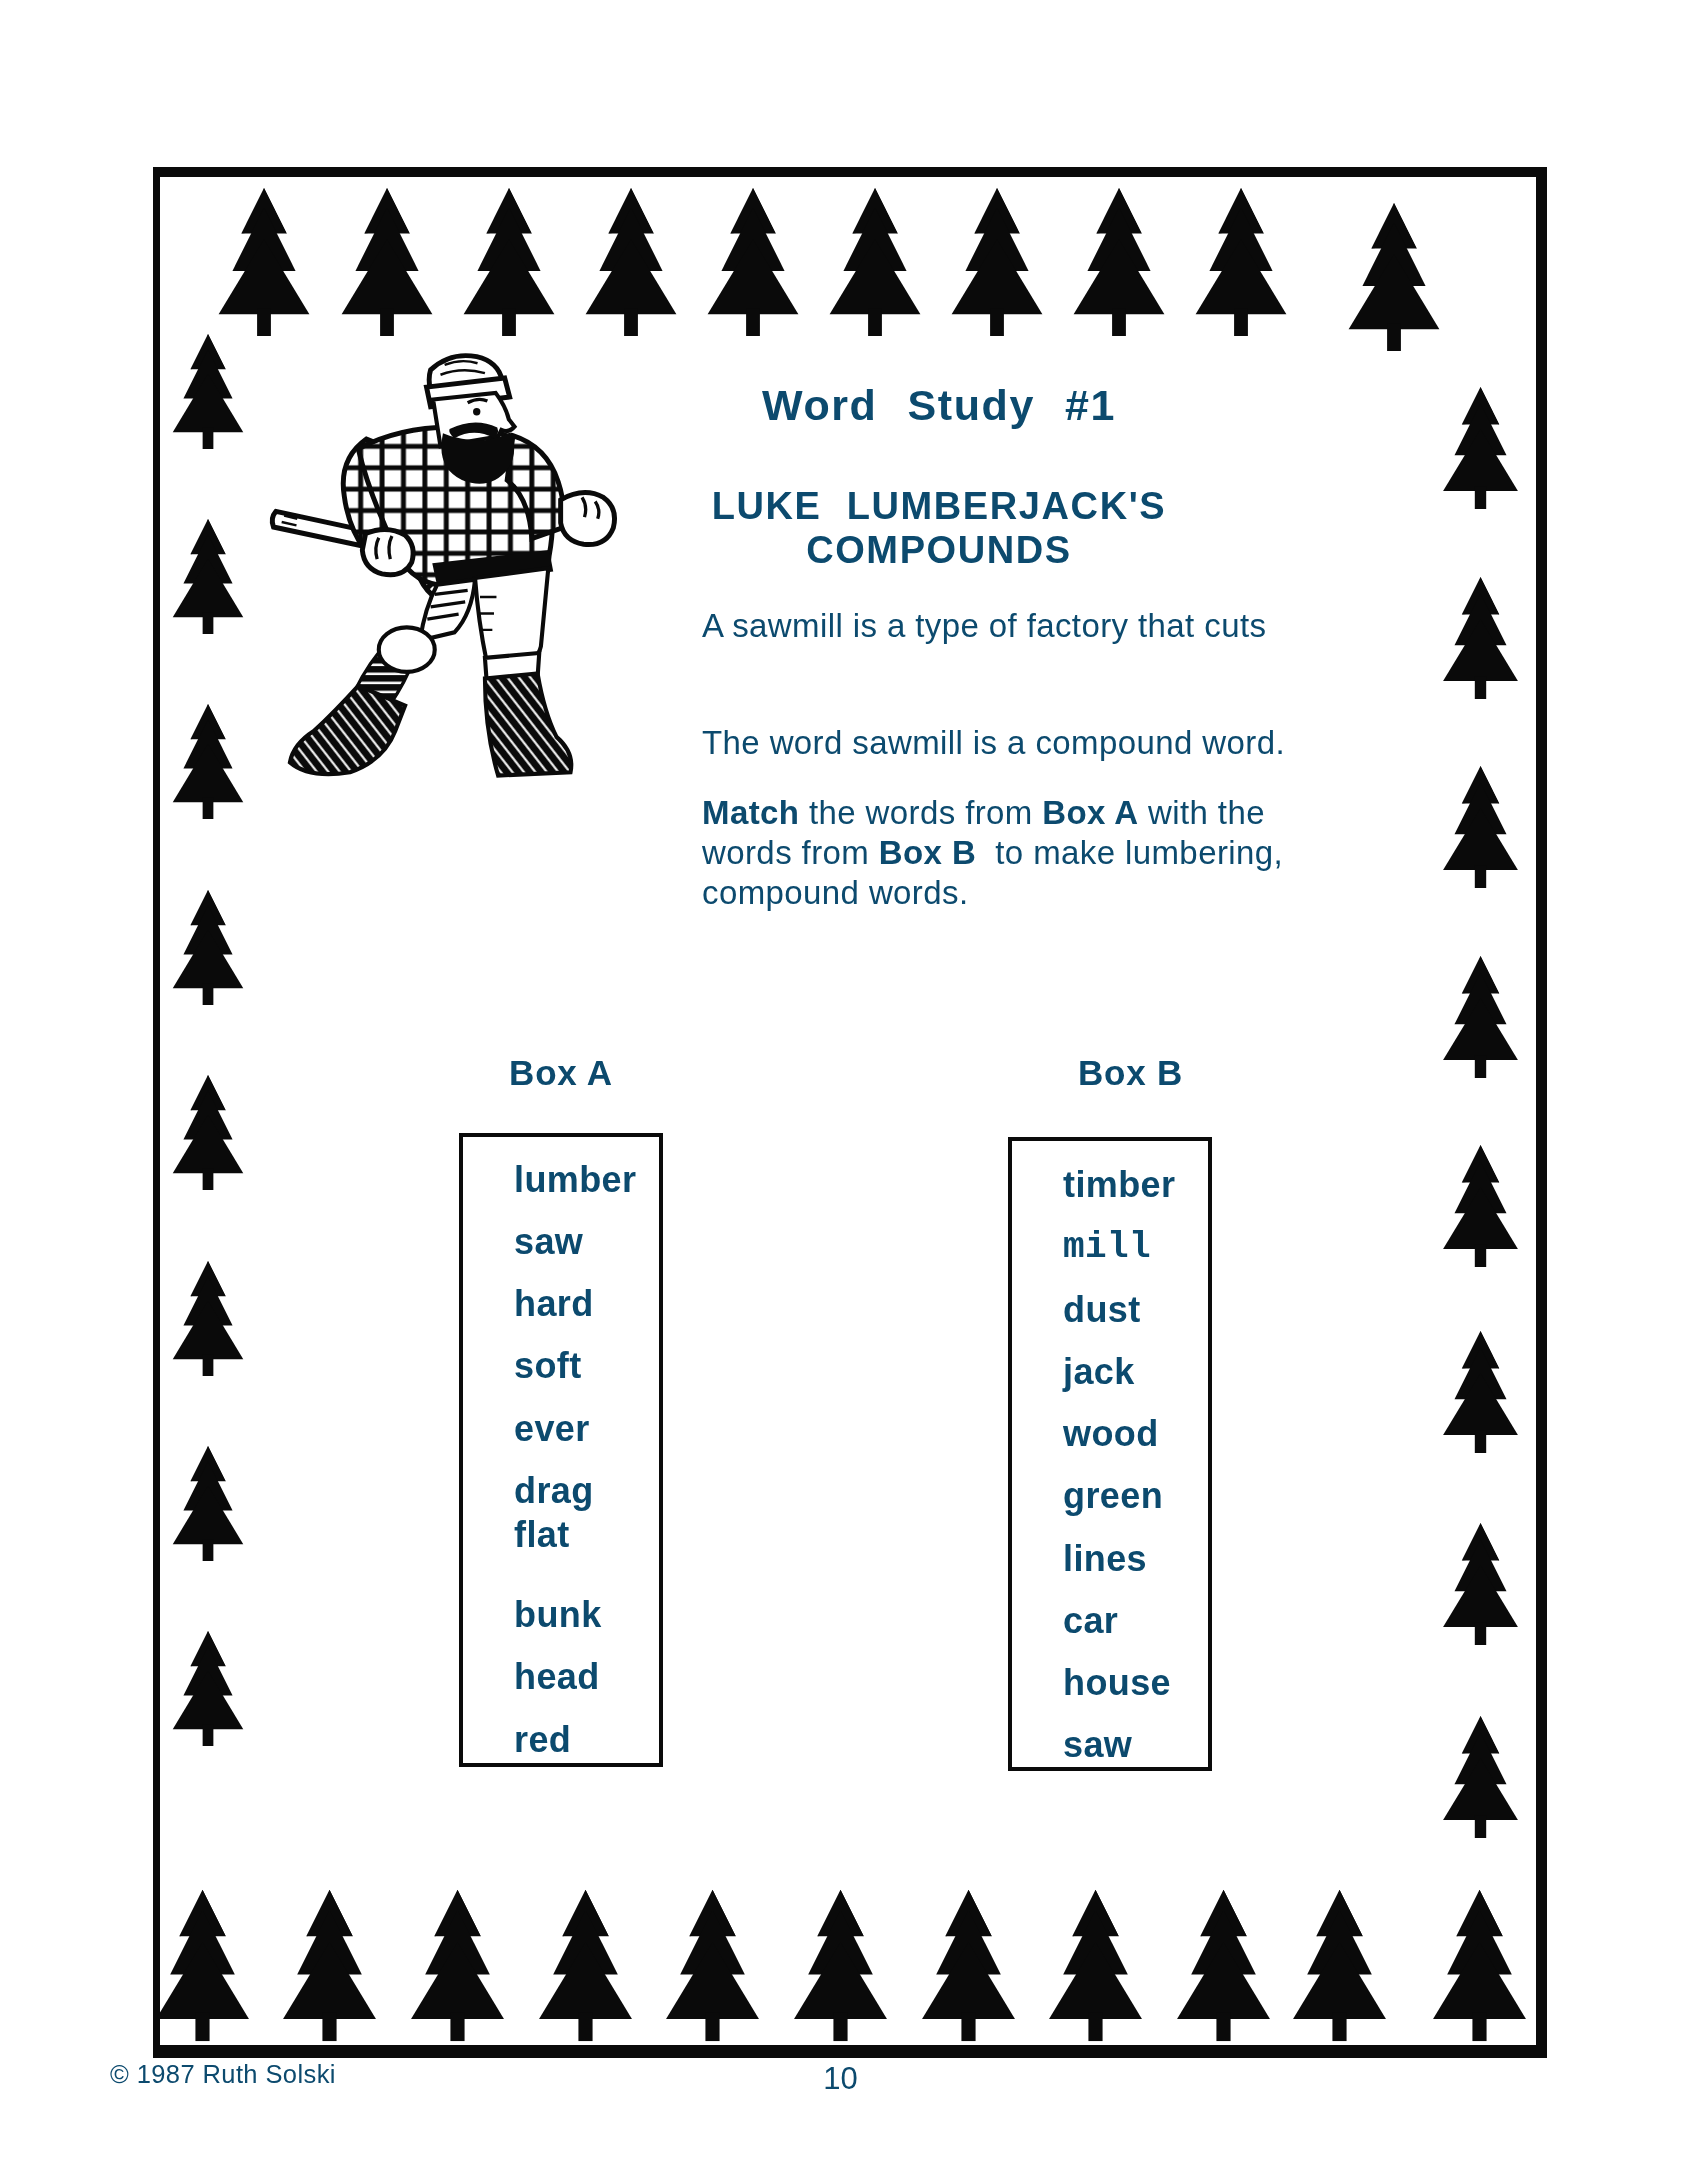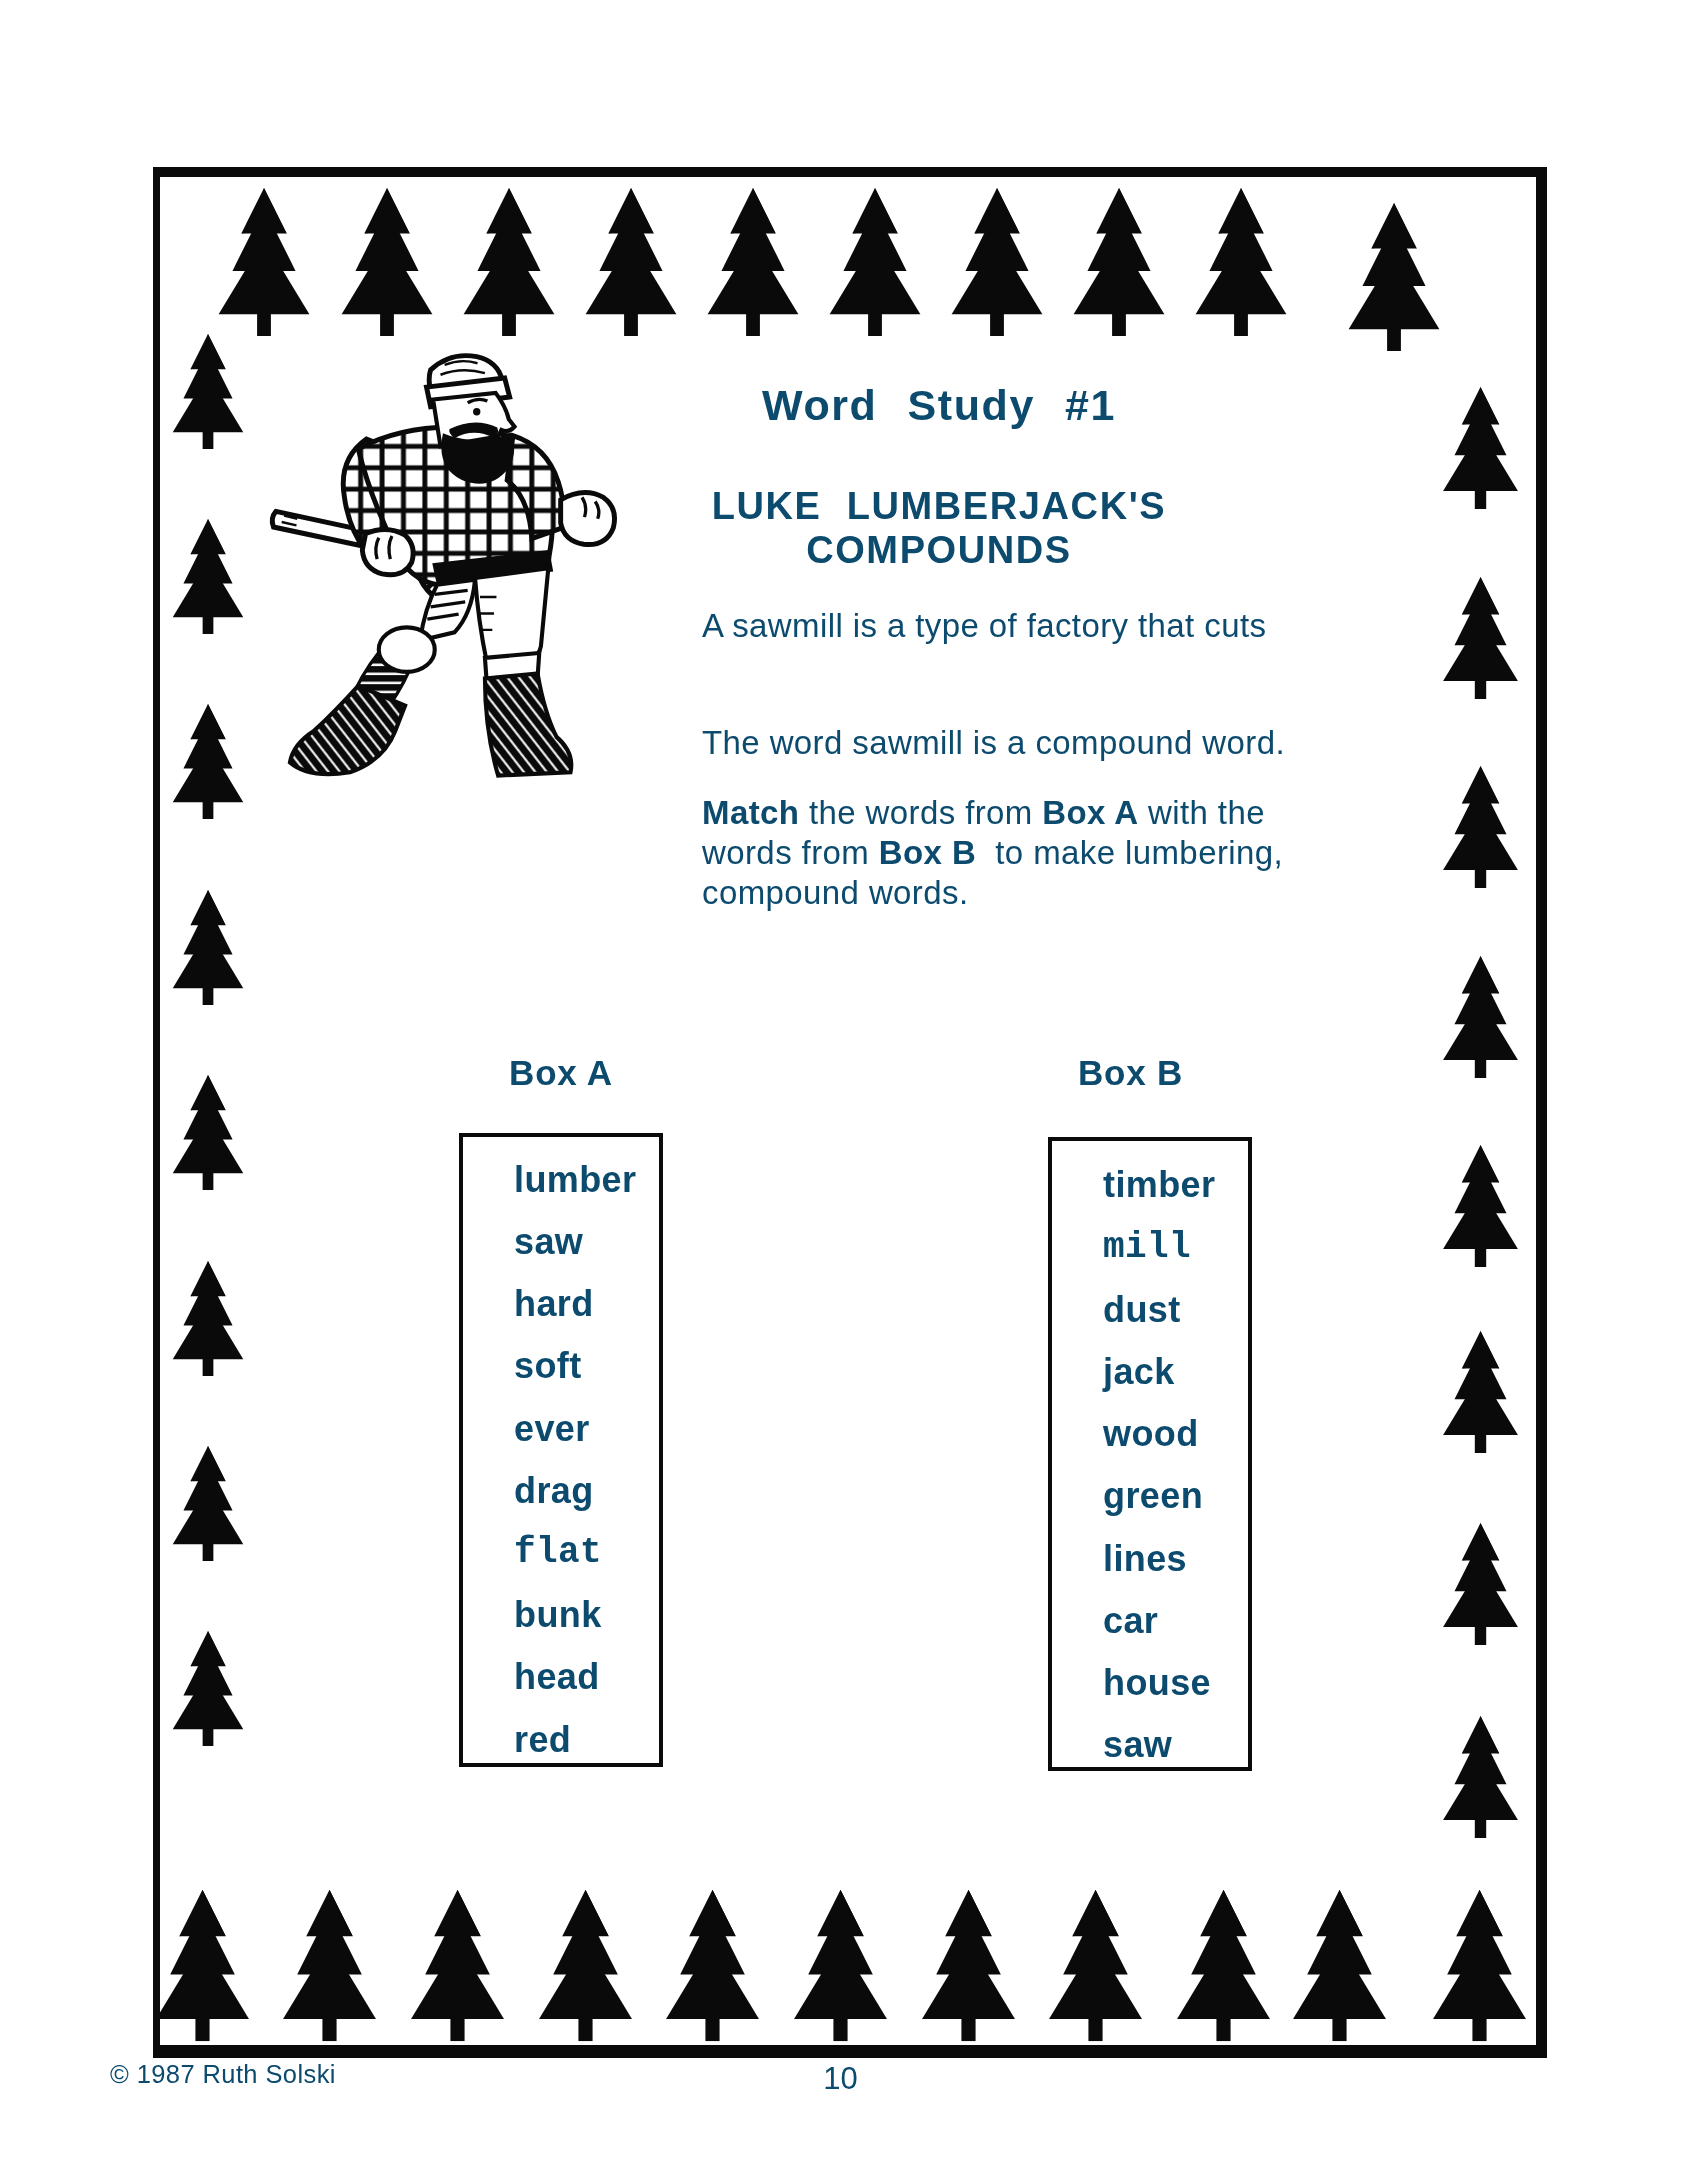--- a/index.html
+++ b/index.html
@@ -55,21 +55,21 @@
     font-size:35px;font-weight:bold;letter-spacing:0.8px;
   }
   .box-label-a{left:459px;width:204px;text-align:center;}
   .box-label-b{left:1028px;width:205px;text-align:center;}
   .word-box{
     position:absolute;top:1133px;height:634px;width:204px;
     box-sizing:border-box;border:4.1px solid #0a0a0a;
     background:#ffffff;
   }
   .word-box-a{left:459px;}
-  .word-box-b{left:1048px;top:1137px;}
+  .word-box-b{left:1008px;top:1137px;}
   .word{
     position:absolute;left:51px;
     font-size:36px;font-weight:bold;letter-spacing:0.4px;
     line-height:36px;white-space:nowrap;
   }
   .footer-copyright{
     position:absolute;left:110px;top:2060px;
     font-size:25.5px;letter-spacing:0.4px;
   }
   .footer-pagenum{
@@ -294,21 +294,21 @@
   <div class="box-label box-label-a">Box A</div>
   <div class="box-label box-label-b">Box B</div>
 
   <div class="word-box word-box-a" id="boxA">
       <div class="word" style="top: 25px;">lumber</div>
       <div class="word" style="top: 87px;">saw</div>
       <div class="word" style="top: 149px; text-align: center;">hard</div>
       <div class="word" style="top: 211px;">soft</div>
       <div class="word" style="top: 274px;">ever</div>
       <div class="word" style="top: 336px;">drag</div>
-      <div class="word" style="top: 398px; font-family: Liberation Mono, monospace;">flat</div>
+      <div class="word" style="top: 380px;">flat</div>
       <div class="word" style="top: 460px;">bunk</div>
       <div class="word" style="top: 522px;">head</div>
       <div class="word" style="top: 585px;">red</div>
     </div>
   <div class="word-box word-box-b" id="boxB">
       <div class="word" style="top: 26px;">timber</div>
       <div class="word" style="top: 89px; font-family: Liberation Mono, monospace;">mill</div>
       <div class="word" style="top: 151px;">dust</div>
       <div class="word" style="top: 213px;">jack</div>
       <div class="word" style="top: 275px;">wood</div>

